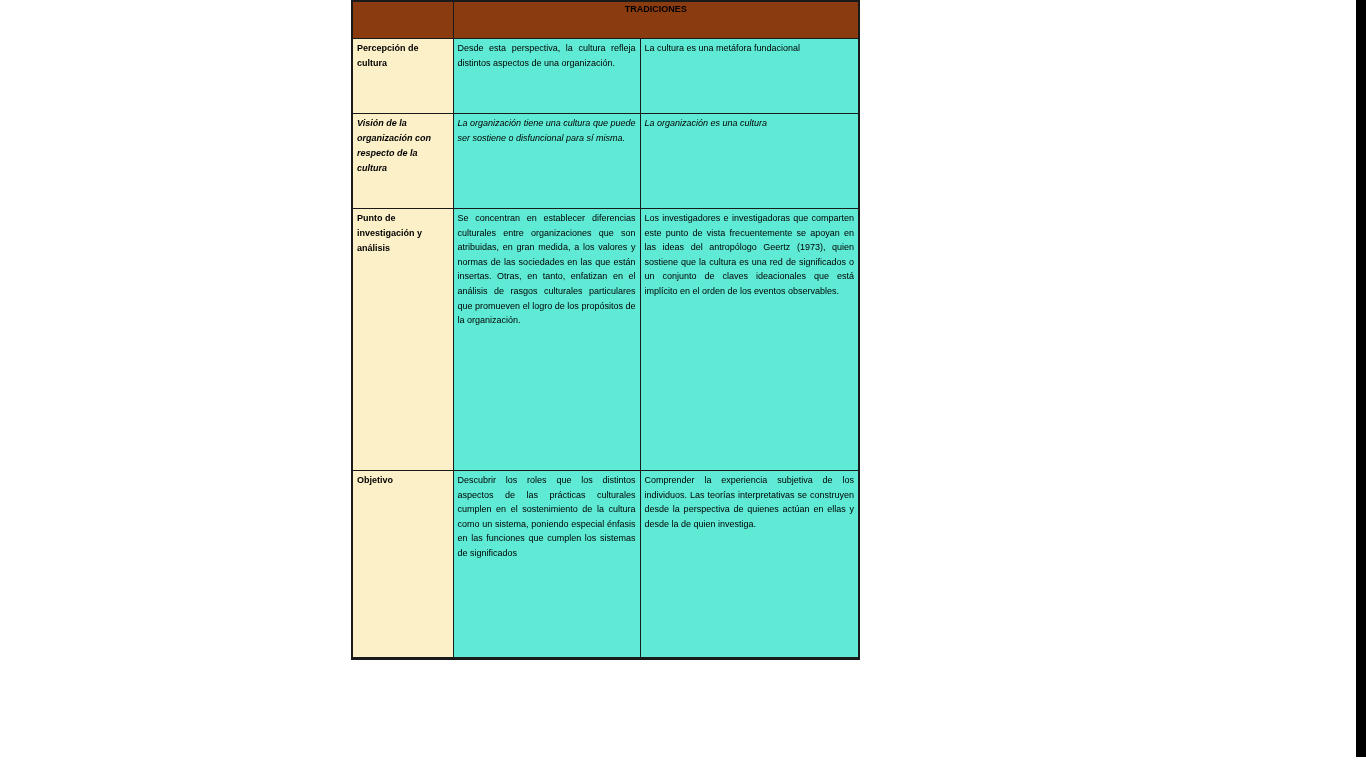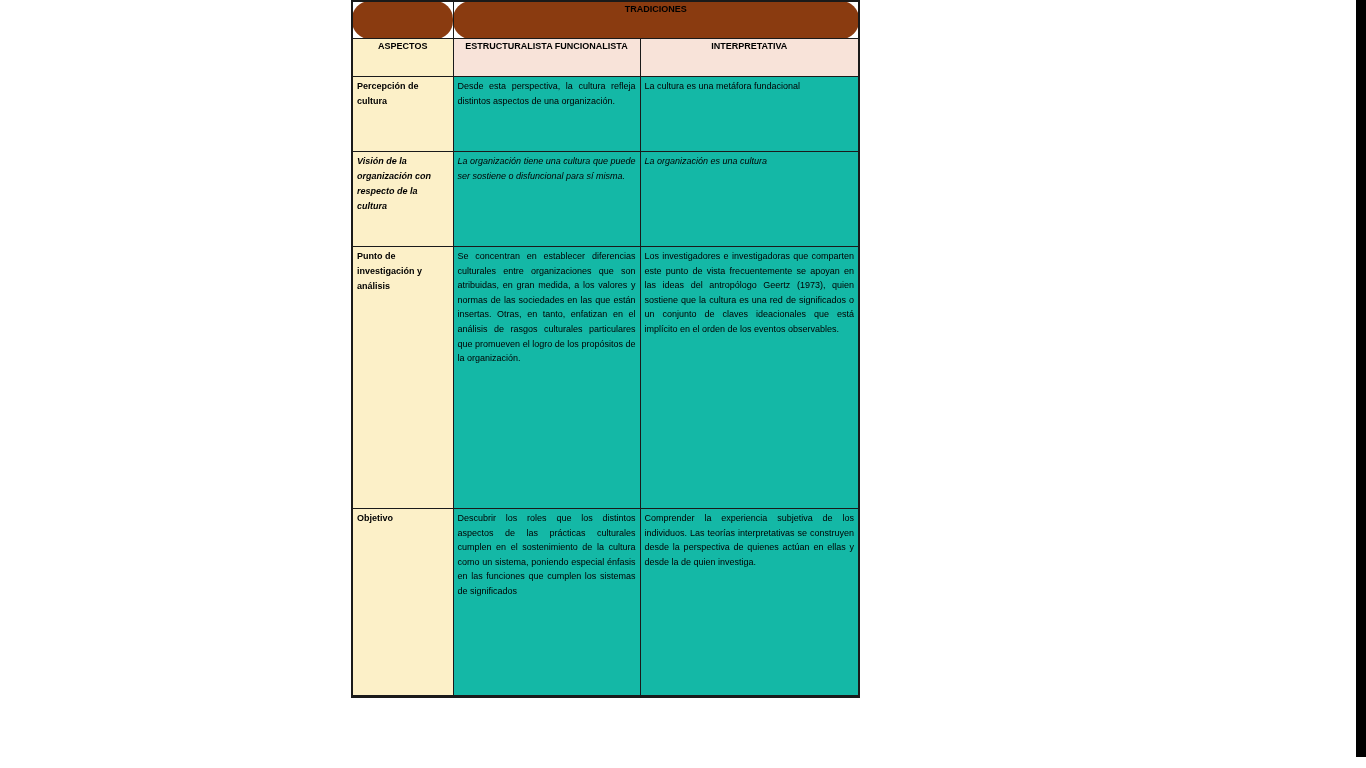--- a/index.html
+++ b/index.html
@@ -55,21 +55,20 @@
   tr.r3 td { height: 257px; }
   tr.r4 td { height: 182px; }
 
   td.brown {
     background: #8A3B10;
     color: #ffffff;
     text-align: center;
     vertical-align: middle;
     font-weight: bold;
     font-size: 9.5px;
-    border-radius: 18px;
   }
   td.head-aspect {
     background: #FCF0C8;
     text-align: center;
     vertical-align: middle;
     font-weight: bold;
     font-size: 9px;
   }
   td.head-col {
     background: #F8E3D9;
@@ -78,46 +77,41 @@
     font-weight: bold;
     font-size: 9px;
   }
   td.aspect {
     background: #FCF0C8;
     vertical-align: middle;
     font-weight: bold;
     line-height: 15px;
   }
   td.body {
-    background: #14b8a6;
+    background: #5eead4;
     text-align: justify;
     line-height: 14.6px;
     padding: 3px 5px;
   }
 </style>
 </head>
 <body>
 
 <div class="page">
 
   <table class="tradiciones">
     <colgroup>
       <col class="c-aspect">
       <col class="c-estr">
       <col class="c-interp">
     </colgroup>
     <tbody>
       <tr class="r-top">
         <td class="brown"></td>
         <td class="brown" colspan="2">TRADICIONES</td>
-      </tr>
-      <tr class="r-head">
-        <td class="head-aspect">ASPECTOS</td>
-        <td class="head-col">ESTRUCTURALISTA FUNCIONALISTA</td>
-        <td class="head-col">INTERPRETATIVA</td>
       </tr>
 
       <tr class="r0">
         <td class="aspect">Percepción de cultura</td>
         <td class="body">Desde esta perspectiva, la cultura refleja distintos aspectos de una organización.</td>
         <td class="body">La cultura es una metáfora fundacional</td>
       </tr>
 
       <tr class="r1">
         <td class="aspect">Visión de la organización con respecto de la cultura</td>

